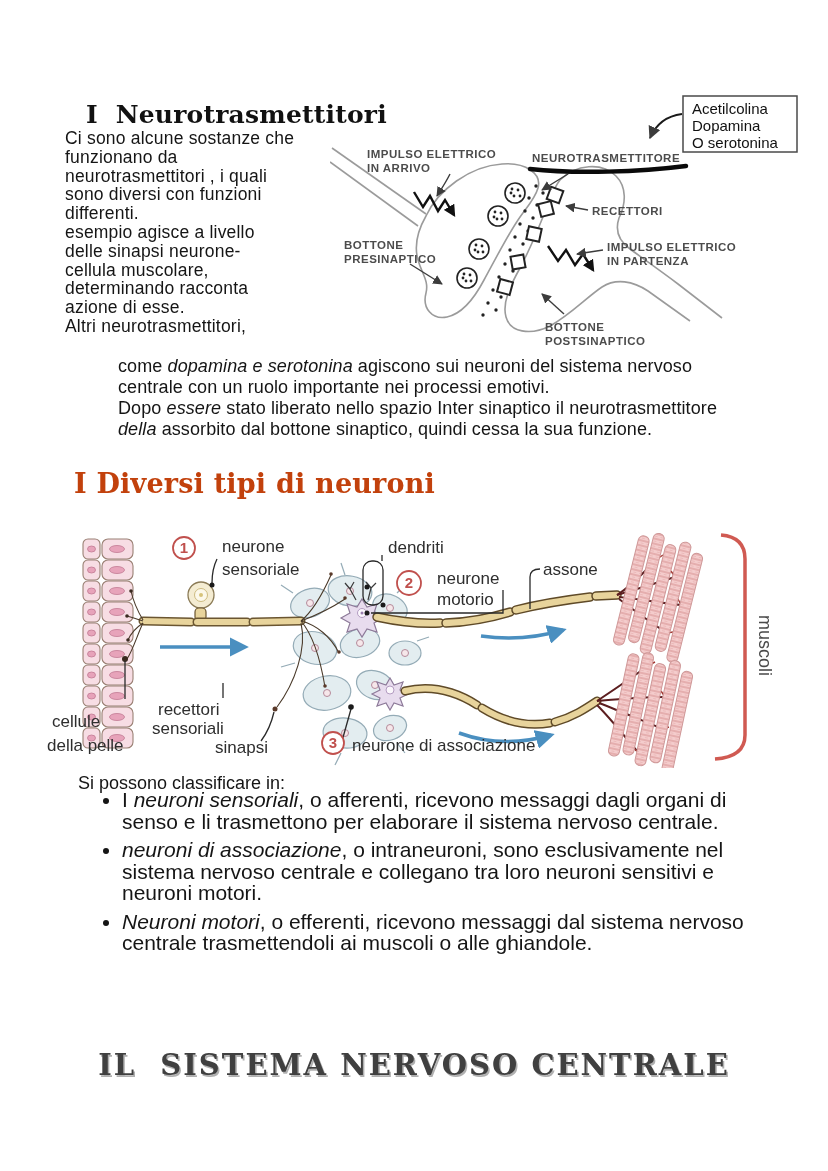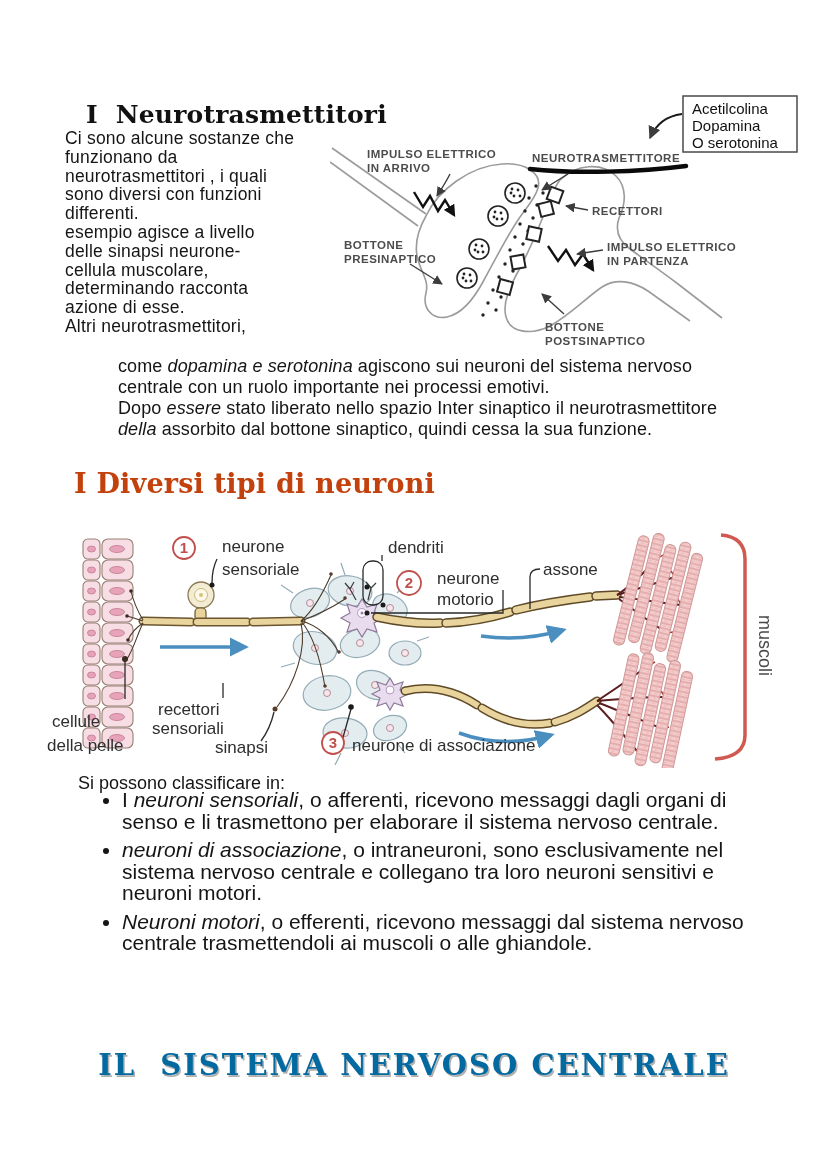--- a/index.html
+++ b/index.html
@@ -15,21 +15,21 @@
   .wide-text .ln{white-space:pre;margin-left:40px;}
   .it{font-style:italic;}
   .synapse-svg{position:absolute;left:330px;top:88px;}
   .figure-svg{position:absolute;left:45px;top:513px;}
   .classify{position:absolute;left:78px;top:766px;font-size:18px;margin-top:7px;}
   .classes{position:absolute;left:98px;top:789px;width:640px;margin:0;padding:0 0 0 24px;
            font-size:21px;line-height:21.5px;}
   .classes li{margin-bottom:7px;}
   .footer-title{position:absolute;left:0;top:1048px;width:828px;text-align:center;
       font-family:"DejaVu Serif",serif;font-weight:700;font-size:29px;letter-spacing:2px;
-      white-space:pre;color:#0369a1;text-shadow:1.5px 1.5px 0 rgba(80,80,80,.45);}
+      white-space:pre;color:#404040;text-shadow:1.5px 1.5px 0 rgba(80,80,80,.45);}
   
   .dlab{font-family:"Liberation Sans",sans-serif;font-size:11.5px;font-weight:700;fill:#4c4c4c;letter-spacing:.5px;}
   .boxlab{font-family:"Liberation Sans",sans-serif;font-size:15px;fill:#111;}
   .flab{font-family:"Liberation Sans",sans-serif;font-size:17px;fill:#2e2e2e;}
   .numlab{font-family:"Liberation Sans",sans-serif;font-size:15px;font-weight:700;fill:#c0504d;text-anchor:middle;}
   .musclab{font-family:"Liberation Sans",sans-serif;font-size:18px;fill:#4a4a4a;}
 </style>
 </head>
 <body>
 

